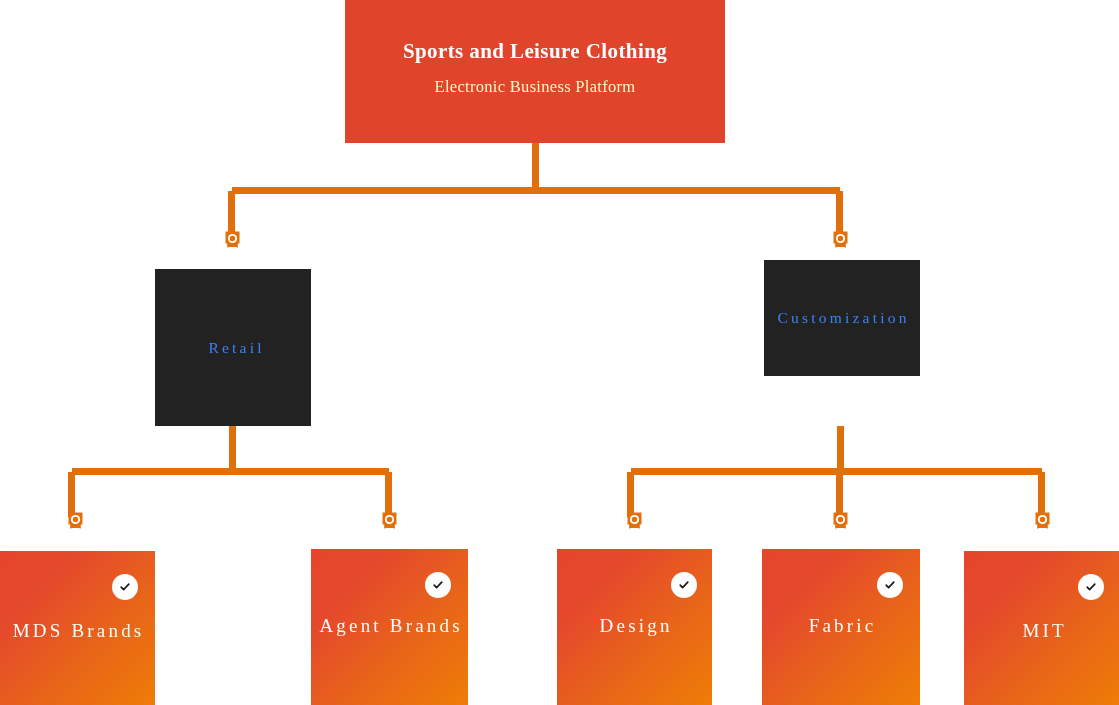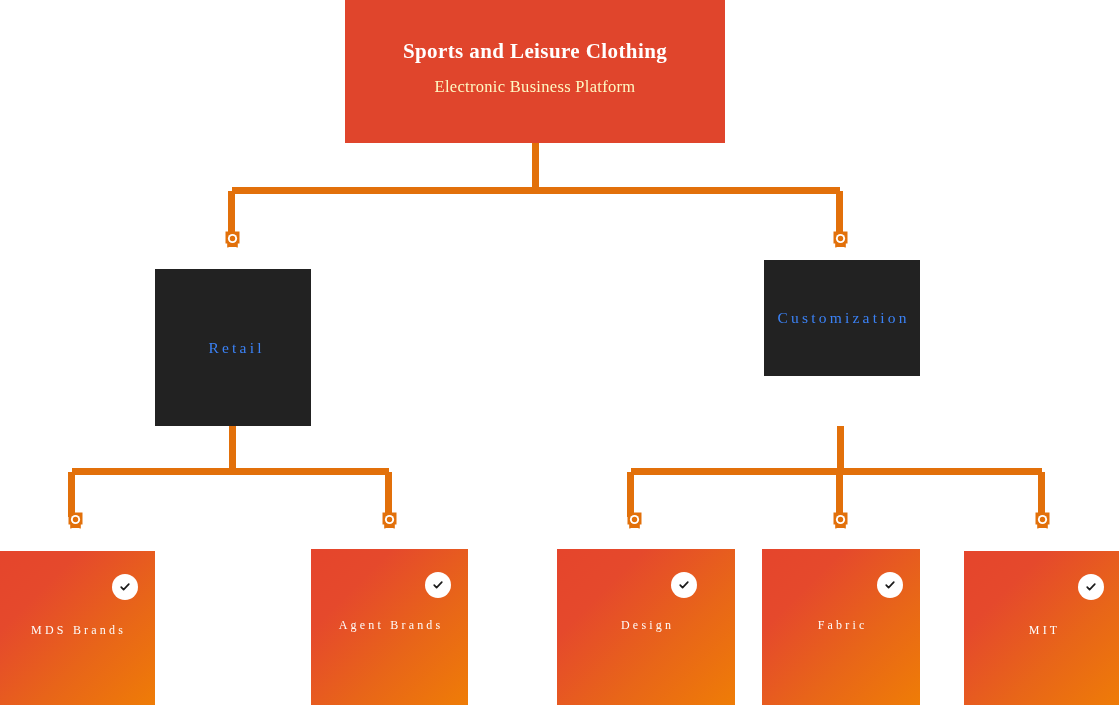--- a/index.html
+++ b/index.html
@@ -92,21 +92,21 @@
     position: absolute;
     height: 157px;
     box-sizing: border-box;
     display: flex;
     align-items: center;
     justify-content: center;
     background: linear-gradient(135deg, #e5452c 0%, #e5492c 26%, #e86519 62%, #ef7d06 100%);
   }
   .leaf-card .label {
     color: #fdfdfc;
-    font-size: 12px;
+    font-size: 19px;
     letter-spacing: 3.2px;
     font-family: "Liberation Serif", "DejaVu Serif", serif;
     white-space: nowrap;
     text-indent: 3.2px;
     position: relative;
     top: 1px;
   }
   .leaf-card .check {
     position: absolute;
     top: 23px;
@@ -118,21 +118,21 @@
     align-items: center;
     justify-content: center;
   }
   .leaf-card .check svg { display: block; }
 
   #leaf-mds    { left: -1px;  top: 551px; width: 156px; }
   #leaf-mds    .check { left: 113px; }
   #leaf-agent  { left: 311px; top: 549px; width: 157px; text-align: right; }
   #leaf-agent  .check { left: 114px; }
   #leaf-agent  .label { position: relative; top: -2px; }
-  #leaf-design { left: 557px; top: 549px; width: 178px; }
+  #leaf-design { left: 557px; top: 549px; width: 155px; }
   #leaf-design .check { left: 114px; }
   #leaf-design .label { position: relative; top: -2px; }
   #leaf-fabric { left: 762px; top: 549px; width: 158px; }
   #leaf-fabric .check { left: 115px; }
   #leaf-fabric .label { position: relative; top: -2px; text-align: center; }
   #leaf-mit    { left: 964px; top: 551px; width: 158px; }
   #leaf-mit    .check { left: 114px; }
 
   
   .node-icon {

